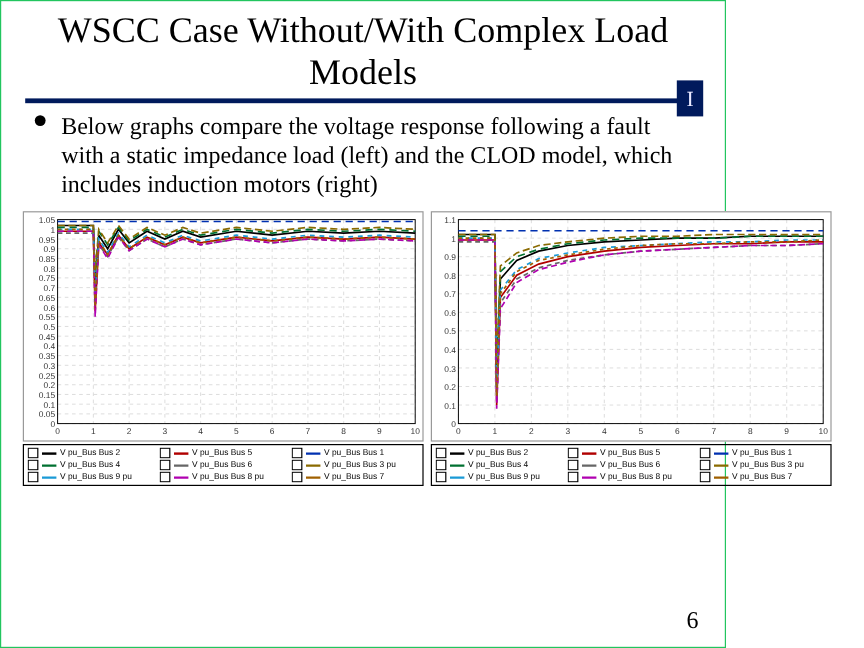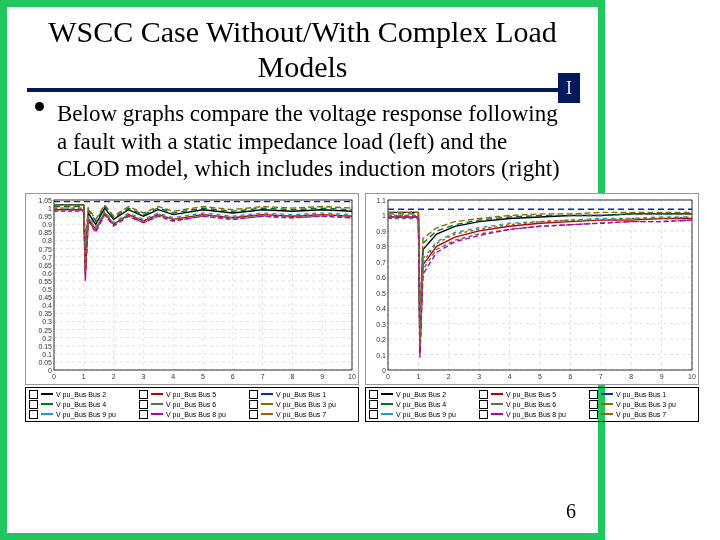--- a/index.html
+++ b/index.html
@@ -9,21 +9,21 @@
     height: 540px;
     font-family: Georgia, "Times New Roman", serif;
     color: #000;
     background: #fff;
   }
   .slide {
     position: relative;
     width: 605px;
     height: 540px;
     box-sizing: border-box;
-    border: 7px solid #22c55e;
+    border: 1px solid #22c55e;
     background: #fff;
   }
   .title {
     text-align: center;
     font-size: 30px;
     line-height: 1.15;
     margin: 8px 40px 4px 40px;
     font-weight: normal;
   }
   .title-rule {
@@ -54,21 +54,21 @@
   .bullet-dot {
     position: absolute;
     left: -22px;
     top: 2px;
     width: 9px;
     height: 9px;
     background: #000;
     border-radius: 50%;
   }
   .para {
-    font-size: 23px;
+    font-size: 20px;
     line-height: 1.2;
     font-family: Georgia, "Times New Roman", serif;
   }
   .charts {
     display: flex;
     flex-direction: row;
     gap: 6px;
     margin: 10px 18px 0 18px;
   }
   .chart {

